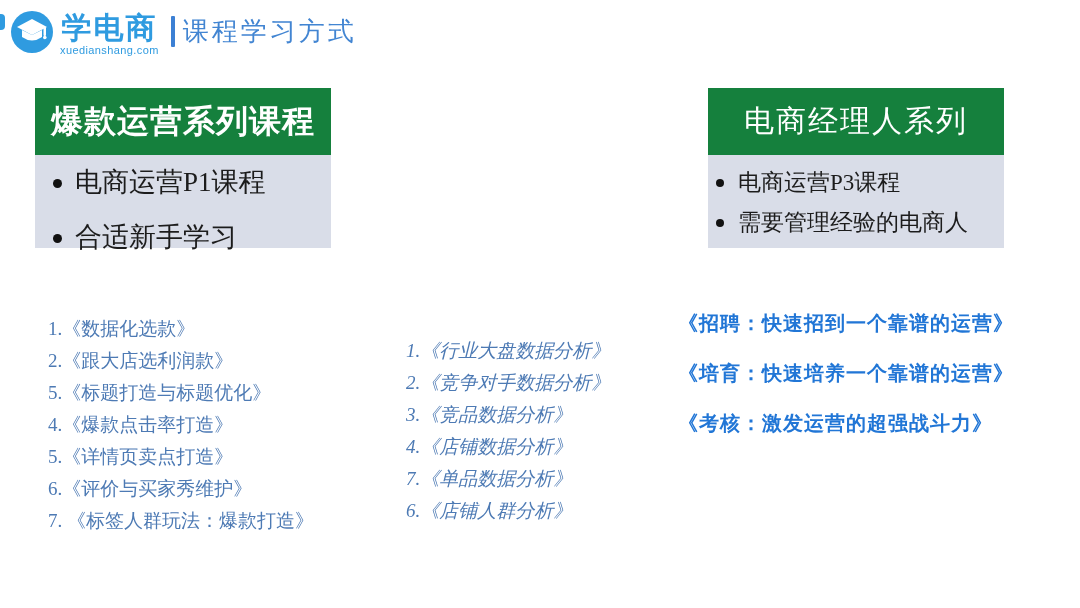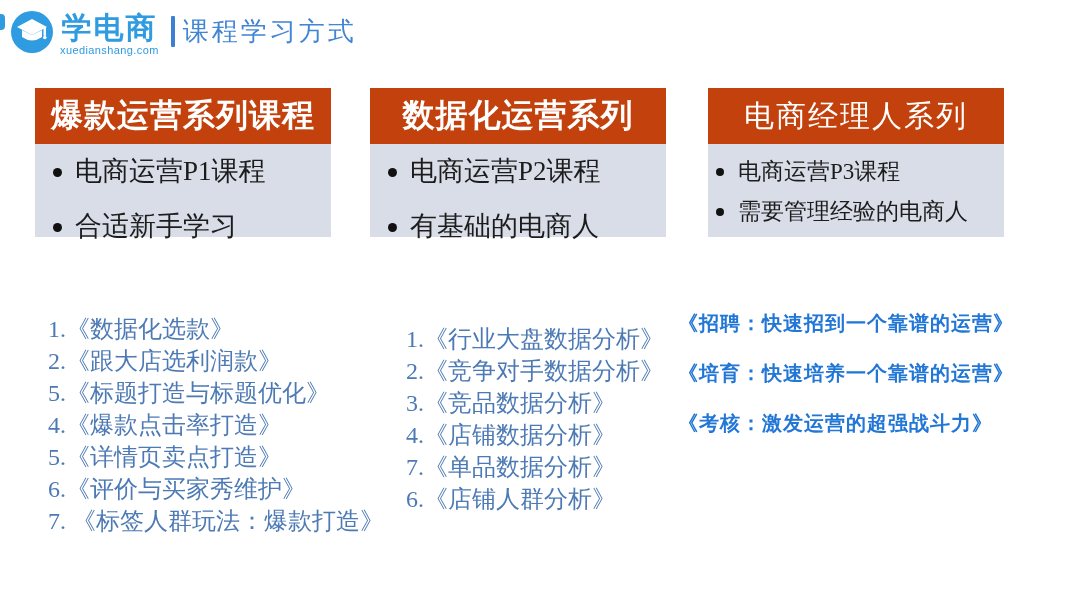--- a/index.html
+++ b/index.html
@@ -37,21 +37,21 @@
     font-size: 26px; font-weight: 500; color: #4285d2;
     line-height: 30px; margin-top: 6px; letter-spacing: 3px;
   }
 
   
   .col { position: absolute; top: 88px; width: 296px; }
   .col-1 { left: 35px; }
   .col-2 { left: 370px; }
   .col-3 { left: 708px; }
   .col-header {
-    height: 56px; background: #c2410c;
+    height: 67px; background: #15803d;
     display: flex; align-items: center; justify-content: center;
     color: #ffffff; font-size: 32px; font-weight: 700; letter-spacing: 1px;
   }
   .col-3 .col-header { font-size: 30px; font-weight: 400; letter-spacing: 2px; }
   .col-panel {
     height: 93px; background: #d9dde8;
     padding: 13px 0 0 16px;
   }
   .bullets { list-style: none; }
   .bullets li {
@@ -66,25 +66,25 @@
     width: 9px; height: 9px; border-radius: 50%; background: #111111;
   }
   .col-3 .col-panel { padding-top: 15px; padding-left: 6px; }
   .col-3 .bullets li { font-size: 23px; line-height: 25px; margin-bottom: 15px; }
   .col-3 .bullets li::before { width: 8px; height: 8px; top: 9px; }
 
   
   .course-list { position: absolute; list-style: none; }
   .course-list li {
     font-family: "Liberation Serif", "DejaVu Serif", serif;
-    font-size: 24px; color: #4d7ab4; line-height: 22px;
+    font-size: 19px; color: #4d7ab4; line-height: 22px;
     margin-bottom: 10px; white-space: nowrap;
   }
   .course-list-1 { left: 48px; top: 318px; }
-  .course-list-2 { left: 406px; top: 328px; }
+  .course-list-2 { left: 406px; top: 340px; font-style: italic; }
   .course-list-3 { left: 678px; top: 312px; }
   .course-list-3 li {
     font-family: "Liberation Sans", sans-serif;
     font-size: 20px; font-weight: 700; color: #2176d6;
     line-height: 23px; margin-bottom: 27px; letter-spacing: 1px;
   }
 </style>
 </head>
 <body>
 
@@ -111,29 +111,20 @@
   <div class="col col-1">
     <div class="col-header">爆款运营系列课程</div>
     <div class="col-panel">
       <ul class="bullets">
         <li>电商运营P1课程</li>
         <li>合适新手学习</li>
       </ul>
     </div>
   </div>
 
-  <div class="col col-2">
-    <div class="col-header">数据化运营系列</div>
-    <div class="col-panel">
-      <ul class="bullets">
-        <li>电商运营P2课程</li>
-        <li>有基础的电商人</li>
-      </ul>
-    </div>
-  </div>
 
   <div class="col col-3">
     <div class="col-header">电商经理人系列</div>
     <div class="col-panel">
       <ul class="bullets">
         <li>电商运营P3课程</li>
         <li>需要管理经验的电商人</li>
       </ul>
     </div>
   </div>

